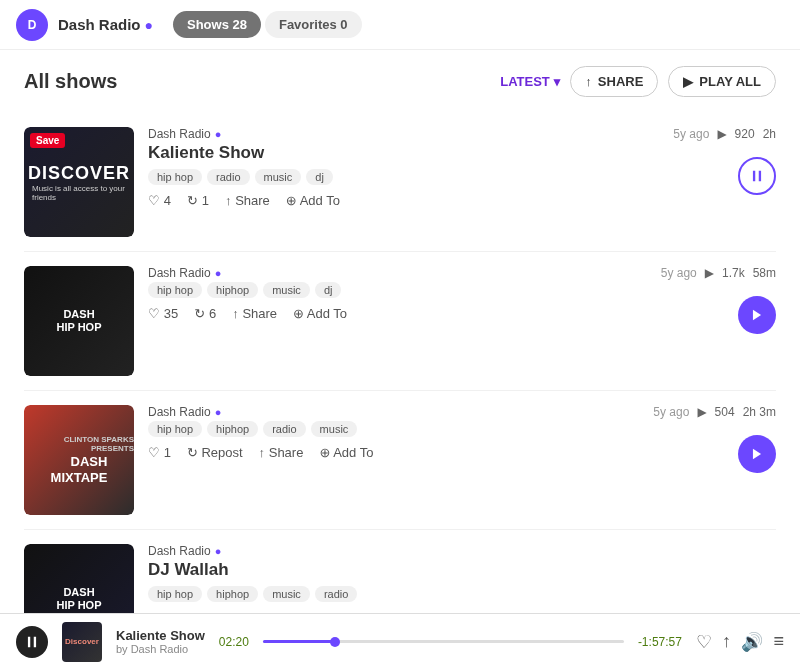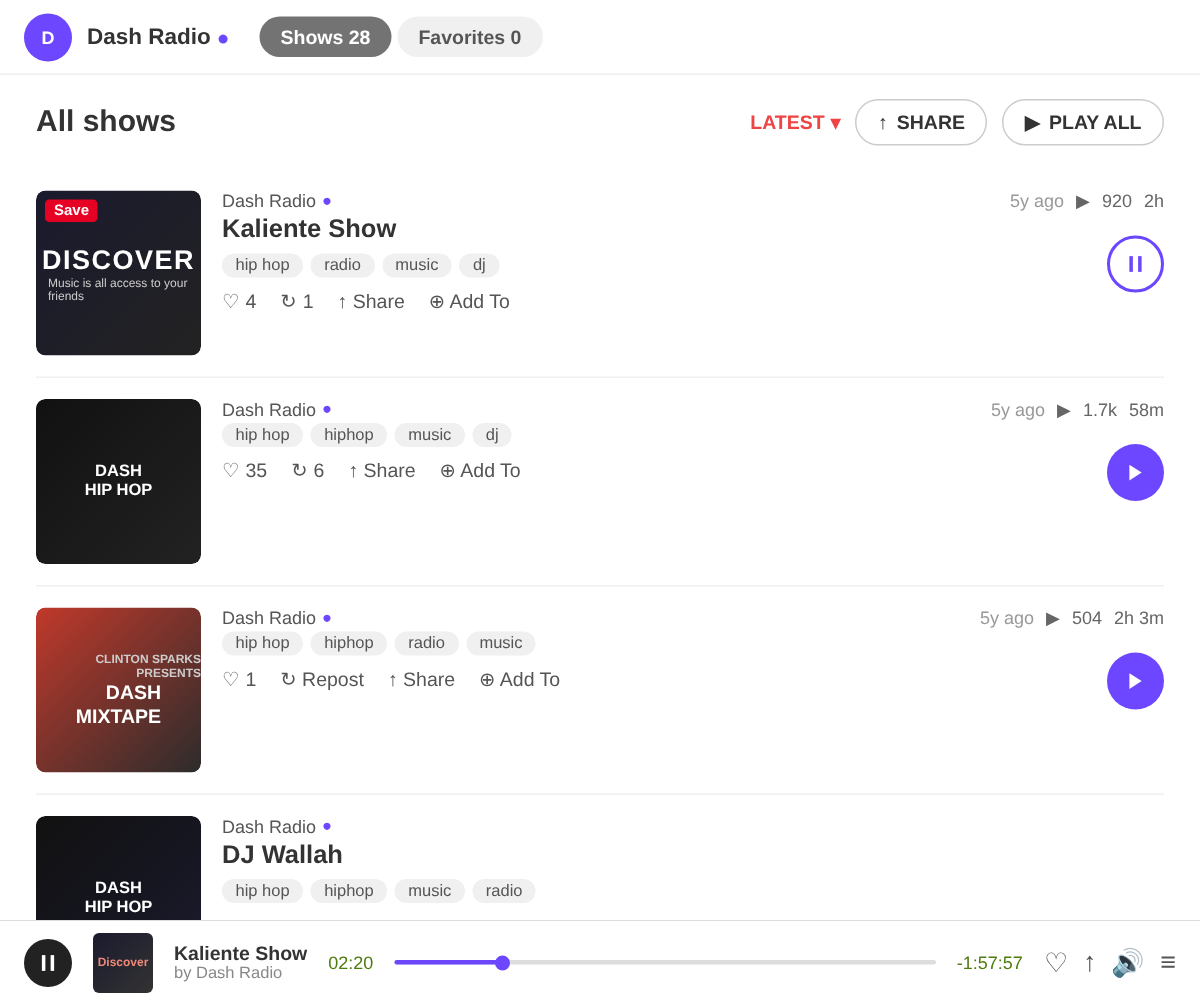--- a/index.html
+++ b/index.html
@@ -13,21 +13,21 @@
     .header-tabs { display: flex; margin-left: 20px; gap: 4px; }
     .tab-pill { padding: 6px 14px; border-radius: 20px; font-size: 13px; font-weight: 600; cursor: pointer; }
     .tab-pill.active { background: #737373; color: #fff; }
     .tab-pill.inactive { background: #f0f0f0; color: #555; }
 
     
     .page { padding: 16px 24px; }
     .all-shows-header { display: flex; align-items: center; justify-content: space-between; margin-bottom: 16px; }
     .all-shows-title { font-size: 20px; font-weight: 700; }
     .header-actions { display: flex; align-items: center; gap: 10px; }
-    .latest-btn { display: flex; align-items: center; gap: 4px; font-size: 13px; font-weight: 600; color: #ef4444; cursor: pointer; }
+    .latest-btn { display: flex; align-items: center; gap: 4px; font-size: 13px; font-weight: 600; color: #6d28d9; cursor: pointer; }
     .share-btn, .play-all-btn { display: flex; align-items: center; gap: 6px; padding: 7px 14px; border-radius: 20px; border: 1.5px solid #ccc; font-size: 13px; font-weight: 600; cursor: pointer; background: #fff; color: #333; }
     .play-all-btn { }
 
     
     .show-item { display: flex; align-items: flex-start; padding: 14px 0; border-bottom: 1px solid #f0f0f0; gap: 14px; position: relative; }
     .show-thumb { width: 110px; height: 110px; border-radius: 6px; object-fit: cover; flex-shrink: 0; position: relative; overflow: hidden; }
     .thumb-bg { width: 100%; height: 100%; border-radius: 6px; display: flex; align-items: center; justify-content: center; }
     .save-badge { position: absolute; top: 6px; left: 6px; background: #e60023; color: #fff; font-size: 10px; font-weight: 700; padding: 2px 6px; border-radius: 3px; z-index: 2; }
     .show-info { flex: 1; }
     .show-author { display: flex; align-items: center; gap: 4px; font-size: 12px; color: #555; margin-bottom: 2px; }

